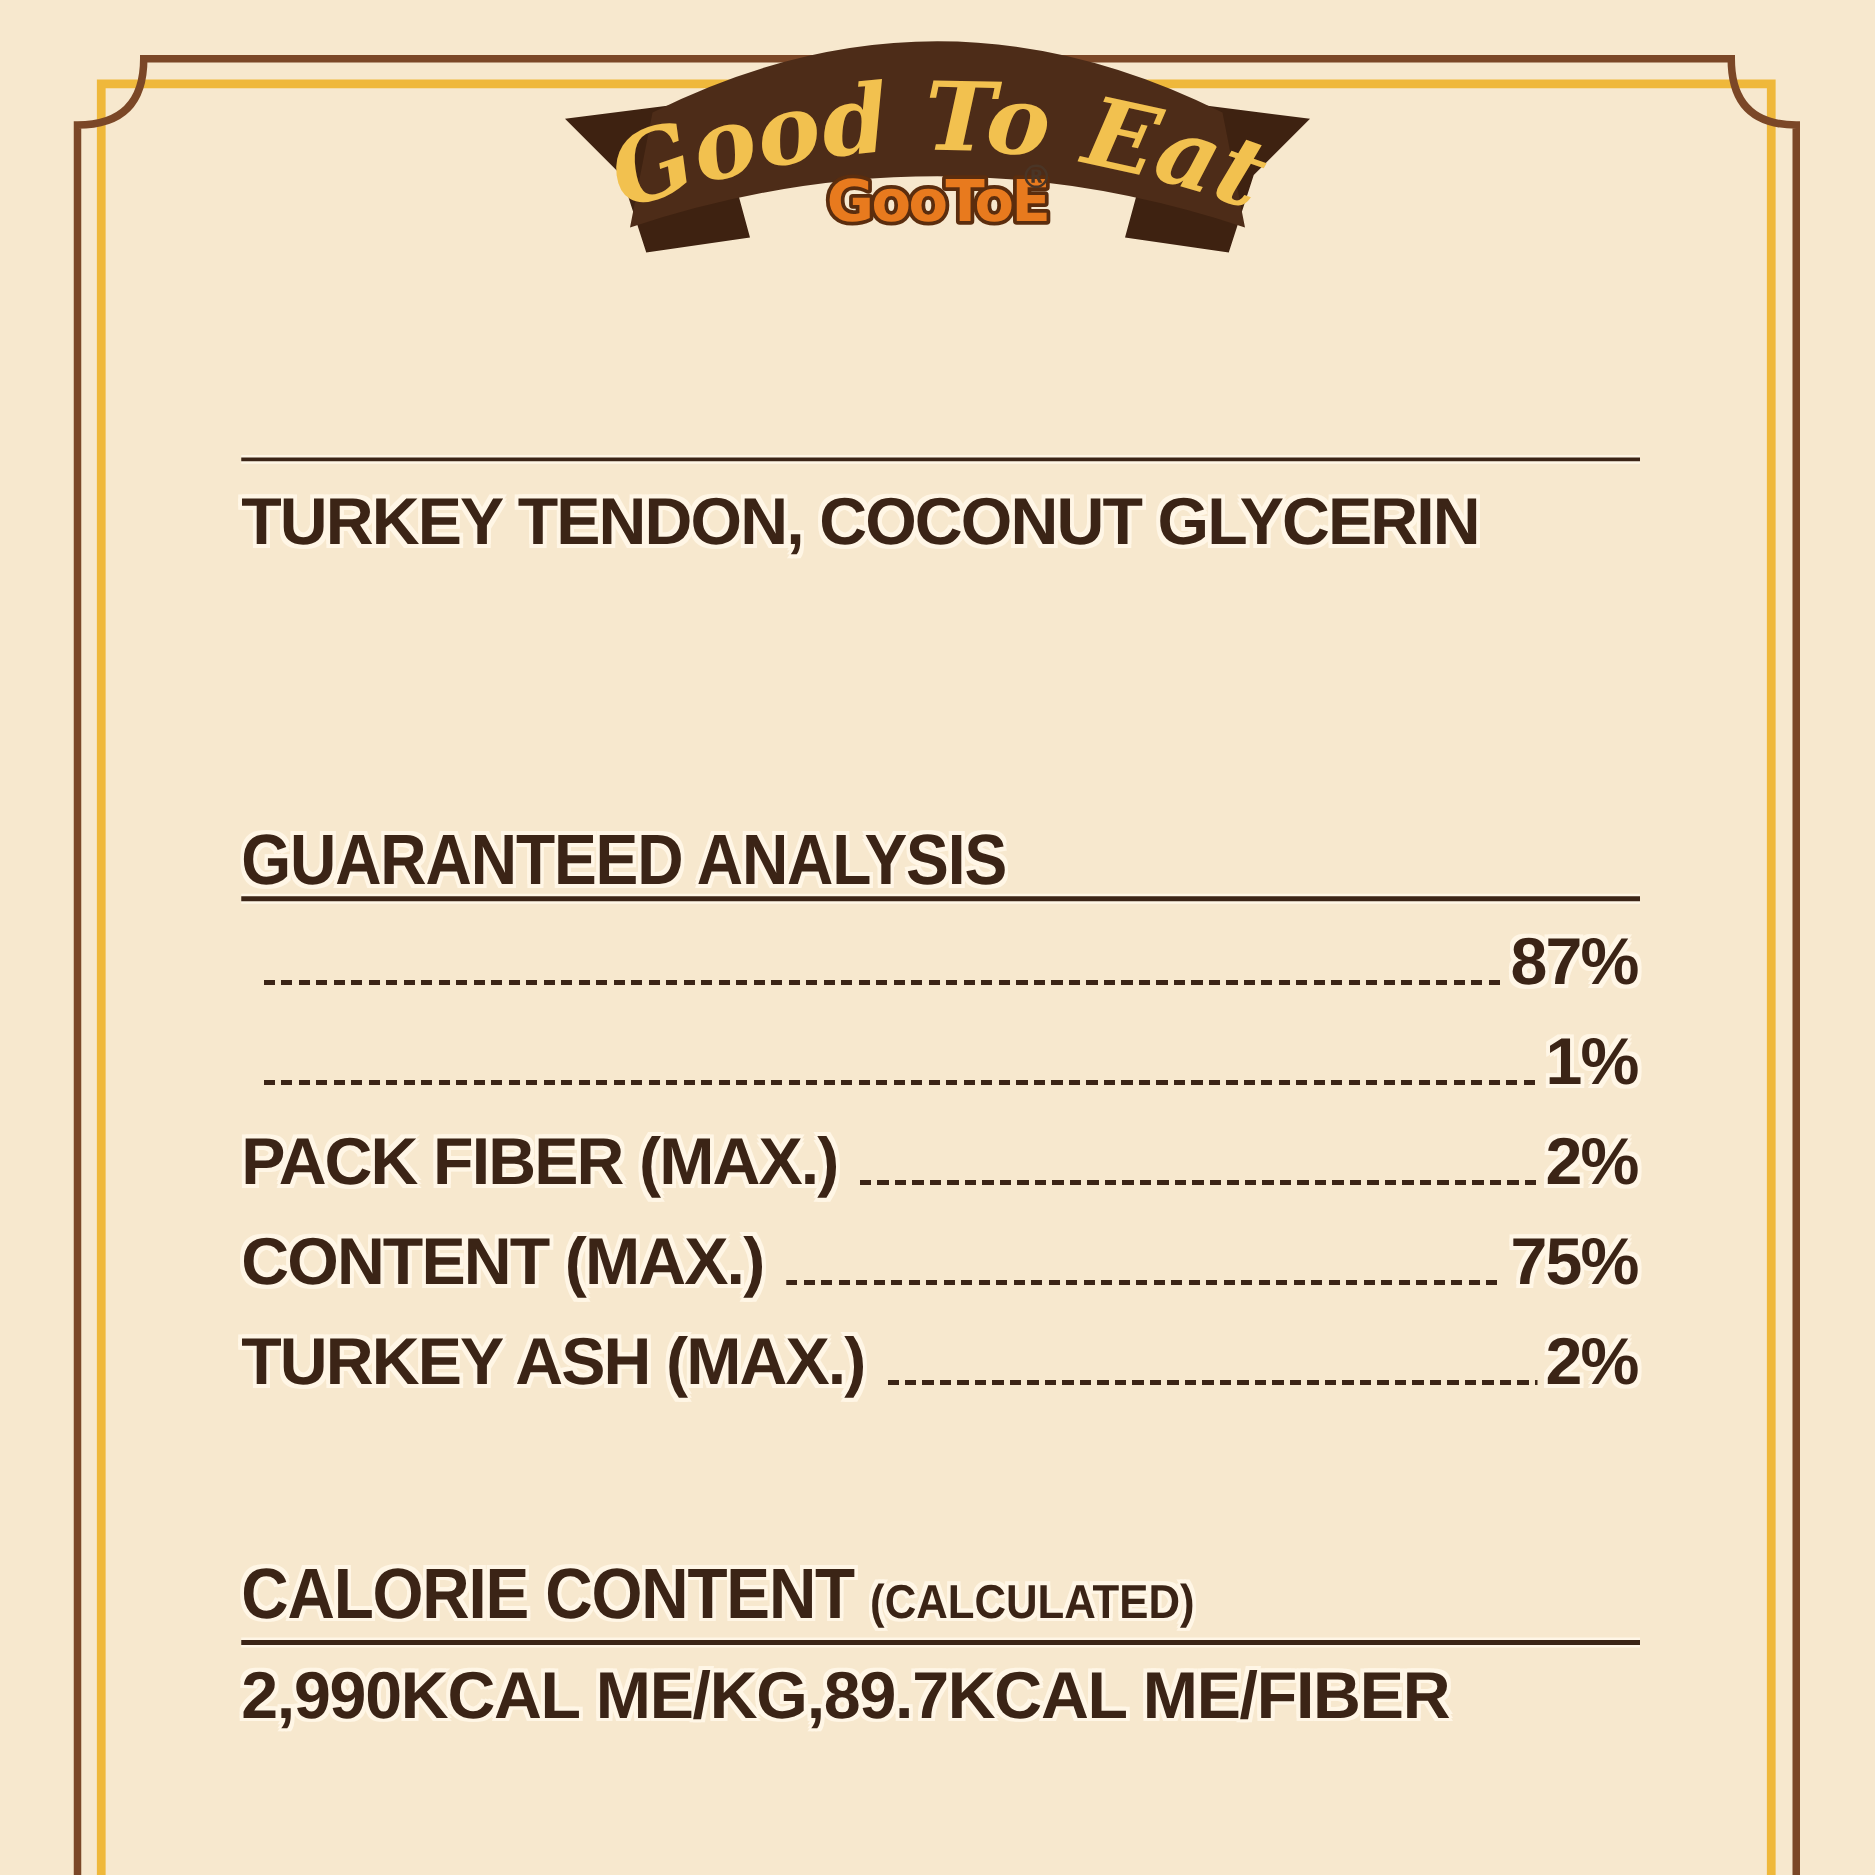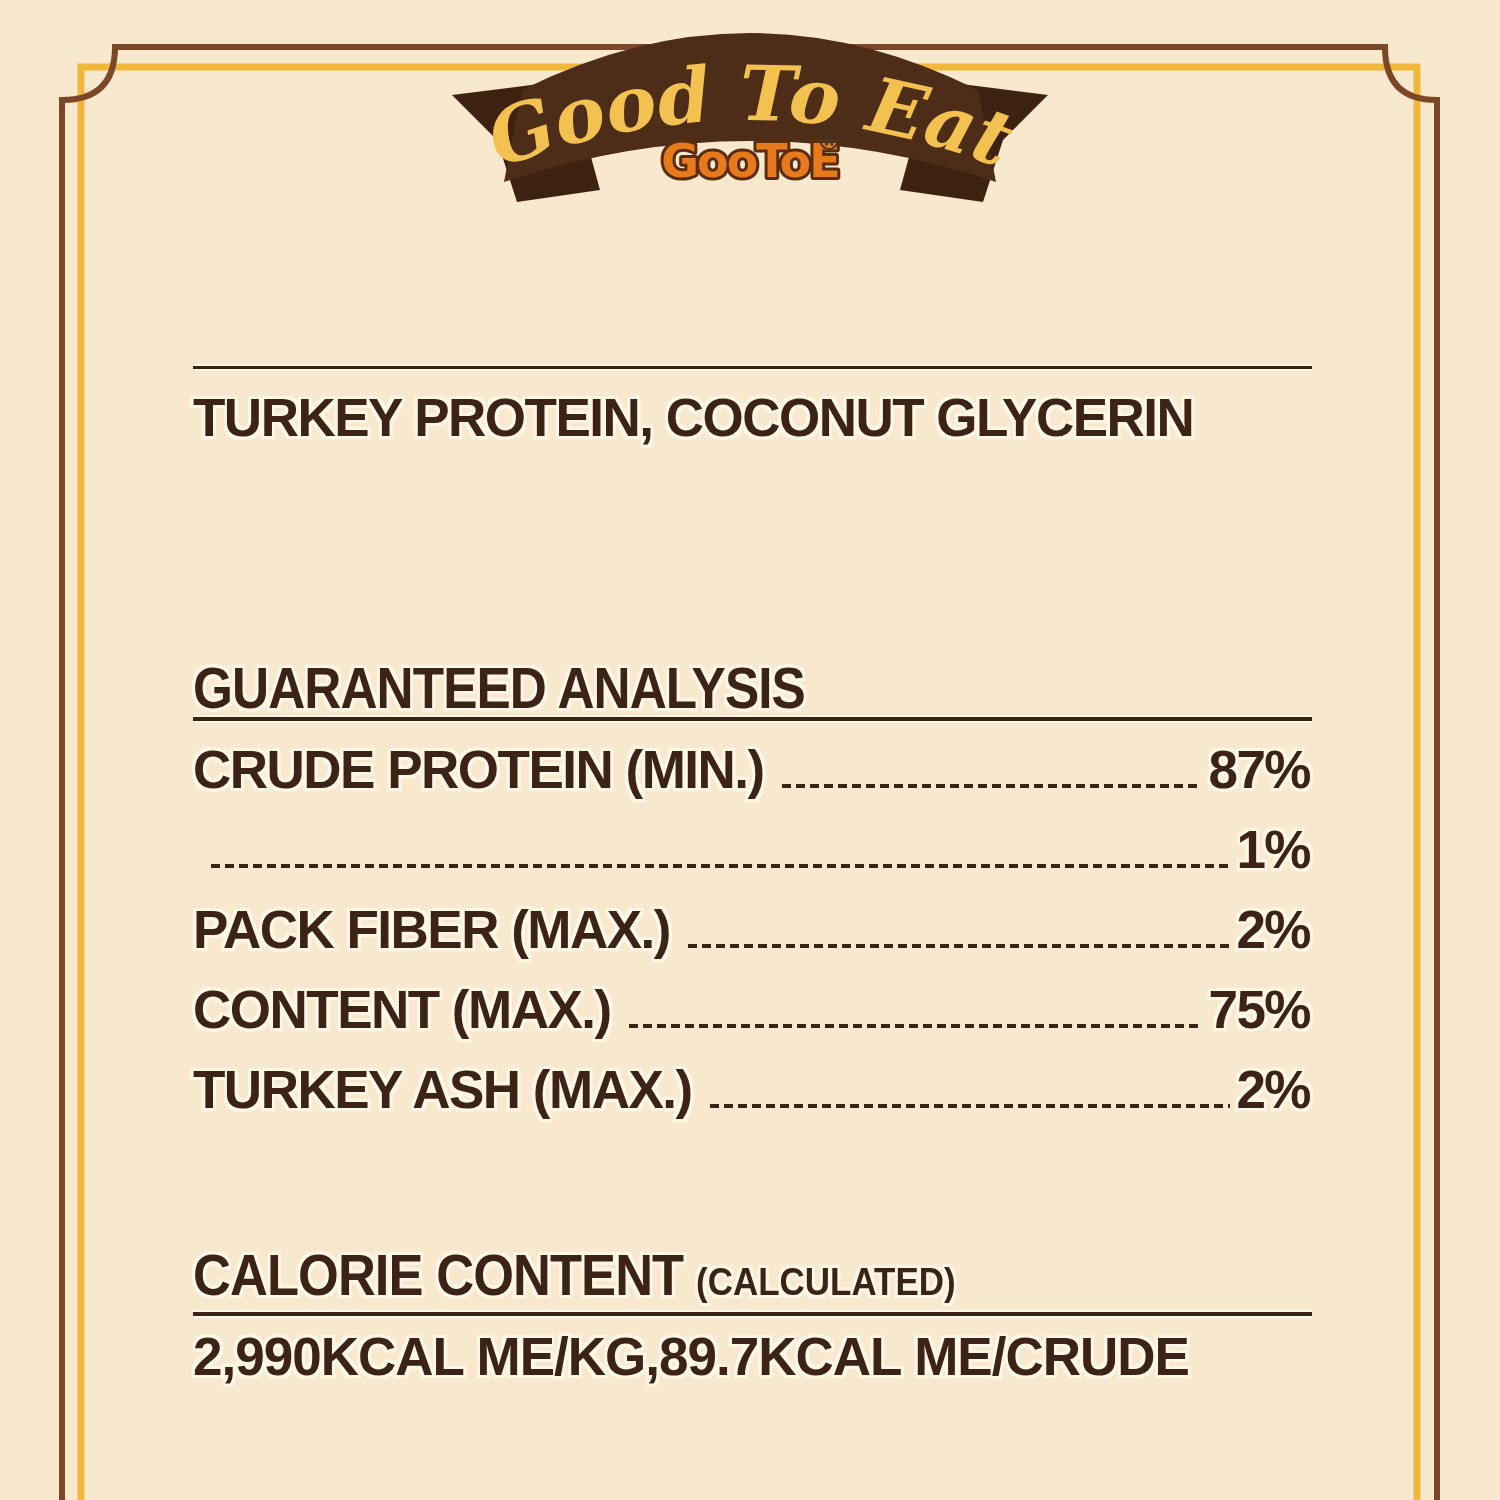--- a/index.html
+++ b/index.html
@@ -63,28 +63,27 @@
     <path d="M 82,76 Q 310,-38 538,76 L 556,168 Q 310,86 64,168 Z" fill="#4D2C18"></path>
     <path id="title-arc" d="M 60,154 Q 310,58 560,154" fill="none"></path>
     <text class="script-title">
       <textPath href="#title-arc" startOffset="50%" text-anchor="middle">Good To Eat</textPath>
     </text>
     <text class="brand-logo" x="310" y="163" text-anchor="middle">GooToE</text>
     <text class="reg-mark" x="376" y="136">®</text>
   </svg>
 
   <div class="rule" style="top:366px;height:3px;"></div>
-  <div class="abs halo body-line" style="left:193px;top:391px;">TURKEY PROTEIN, COCONUT GLYCERIN</div>
+  <div class="abs halo body-line" style="left:193px;top:391px;">TURKEY TENDON, COCONUT GLYCERIN</div>
 
   <div class="abs halo h1 squeeze88" style="left:193px;top:660px;">GUARANTEED ANALYSIS</div>
   <div class="rule" style="top:717px;height:4px;"></div>
 
   <div class="ga-rows">
     <div class="ga-row">
-      <span class="halo ga-label">CRUDE PROTEIN (MIN.)</span>
       <span class="leader"></span>
       <span class="halo ga-value">87%</span>
     </div>
     <div class="ga-row">
       <span class="leader"></span>
       <span class="halo ga-value">1%</span>
     </div>
     <div class="ga-row">
       <span class="halo ga-label">PACK FIBER (MAX.)</span>
       <span class="leader"></span>
@@ -99,15 +98,15 @@
       <span class="halo ga-label">TURKEY ASH (MAX.)</span>
       <span class="leader"></span>
       <span class="halo ga-value">2%</span>
     </div>
   </div>
 
   <div class="abs halo h1 squeeze92" style="left:193px;top:1247px;">
     <span>CALORIE CONTENT</span><span class="sub-heading">(CALCULATED)</span>
   </div>
   <div class="rule" style="top:1312px;height:4px;"></div>
-  <div class="abs halo body-line" style="left:193px;top:1330px;letter-spacing:-1px;">2,990KCAL ME/KG,89.7KCAL ME/CRUDE</div>
+  <div class="abs halo body-line" style="left:193px;top:1330px;letter-spacing:-1px;">2,990KCAL ME/KG,89.7KCAL ME/FIBER</div>
 
 </div>
 
 </body></html>

